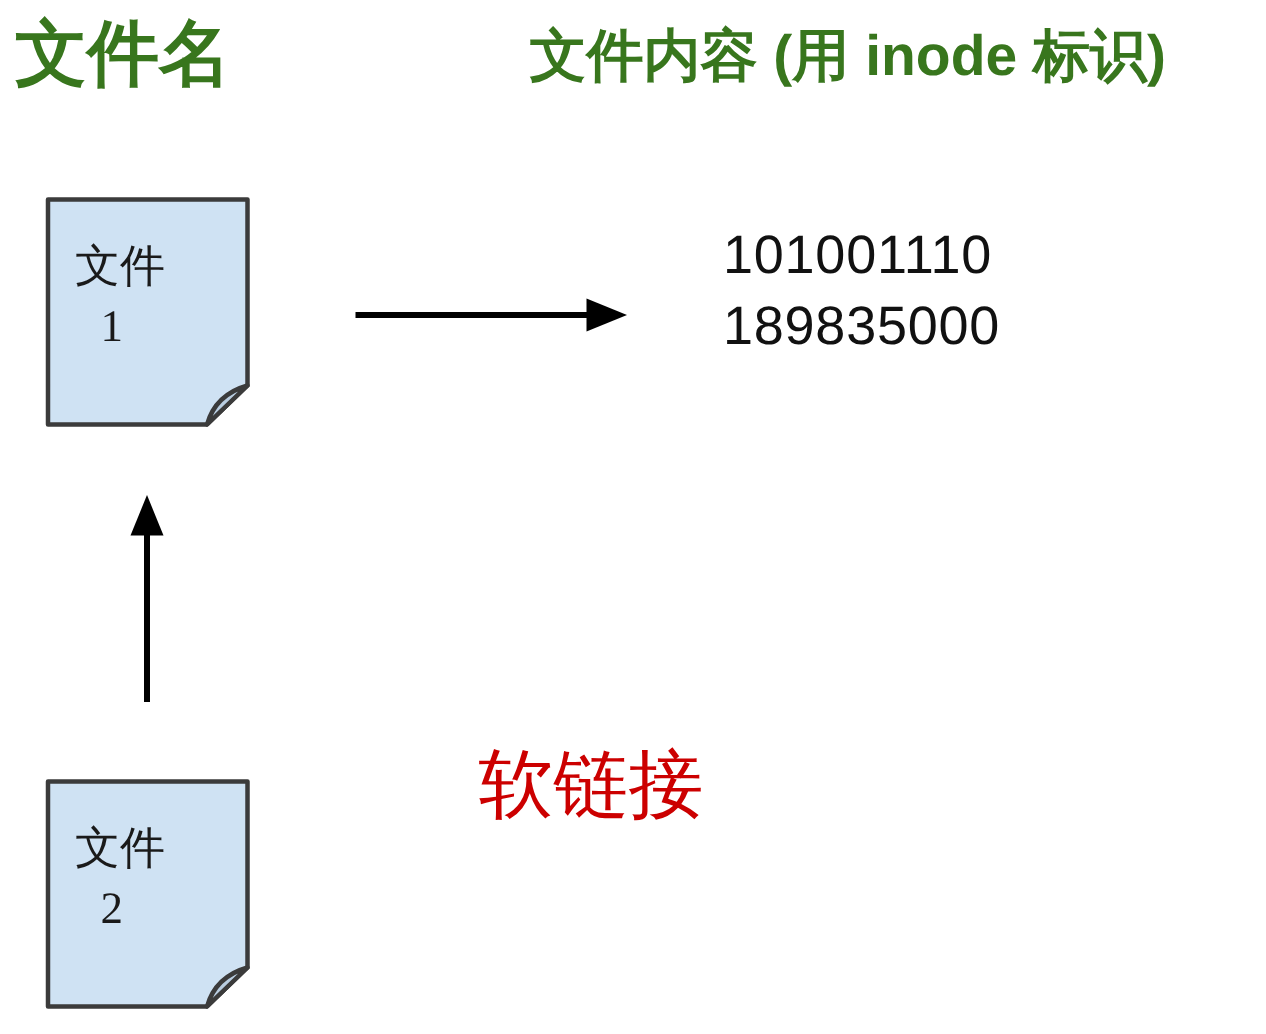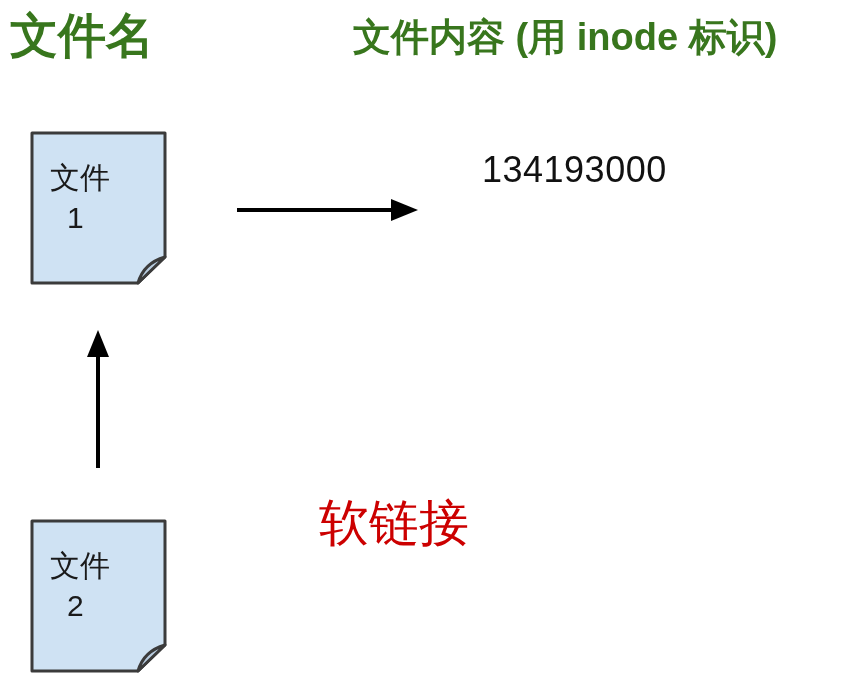--- a/index.html
+++ b/index.html
@@ -28,20 +28,21 @@
   }
   .heading-right {
     left: 353px;
     top: 12px;
     font-size: 38px;
   }
   .file-node {
     position: absolute;
     width: 140px;
     height: 157px;
+    font-family: Liberation Serif, serif;
   }
   .file-node svg {
     position: absolute;
     left: 0;
     top: 0;
     display: block;
   }
   .file-text {
     position: absolute;
     left: 21px;
@@ -116,18 +117,19 @@
       <line x1="237" y1="210" x2="393" y2="210" stroke="#000000" stroke-width="4"></line>
       <polygon points="391,199 418,210 391,221" fill="#000000"></polygon>
     </g>
     <g>
       <line x1="98" y1="468" x2="98" y2="355" stroke="#000000" stroke-width="4"></line>
       <polygon points="87,357 98,330 109,357" fill="#000000"></polygon>
     </g>
   </svg>
 
   <div class="inode">
-    <div>134193000</div>
+    <div>101001110</div>
+    <div>189835000</div>
   </div>
 
   <div class="softlink">软链接</div>
 
 </div>
 
 </body></html>

